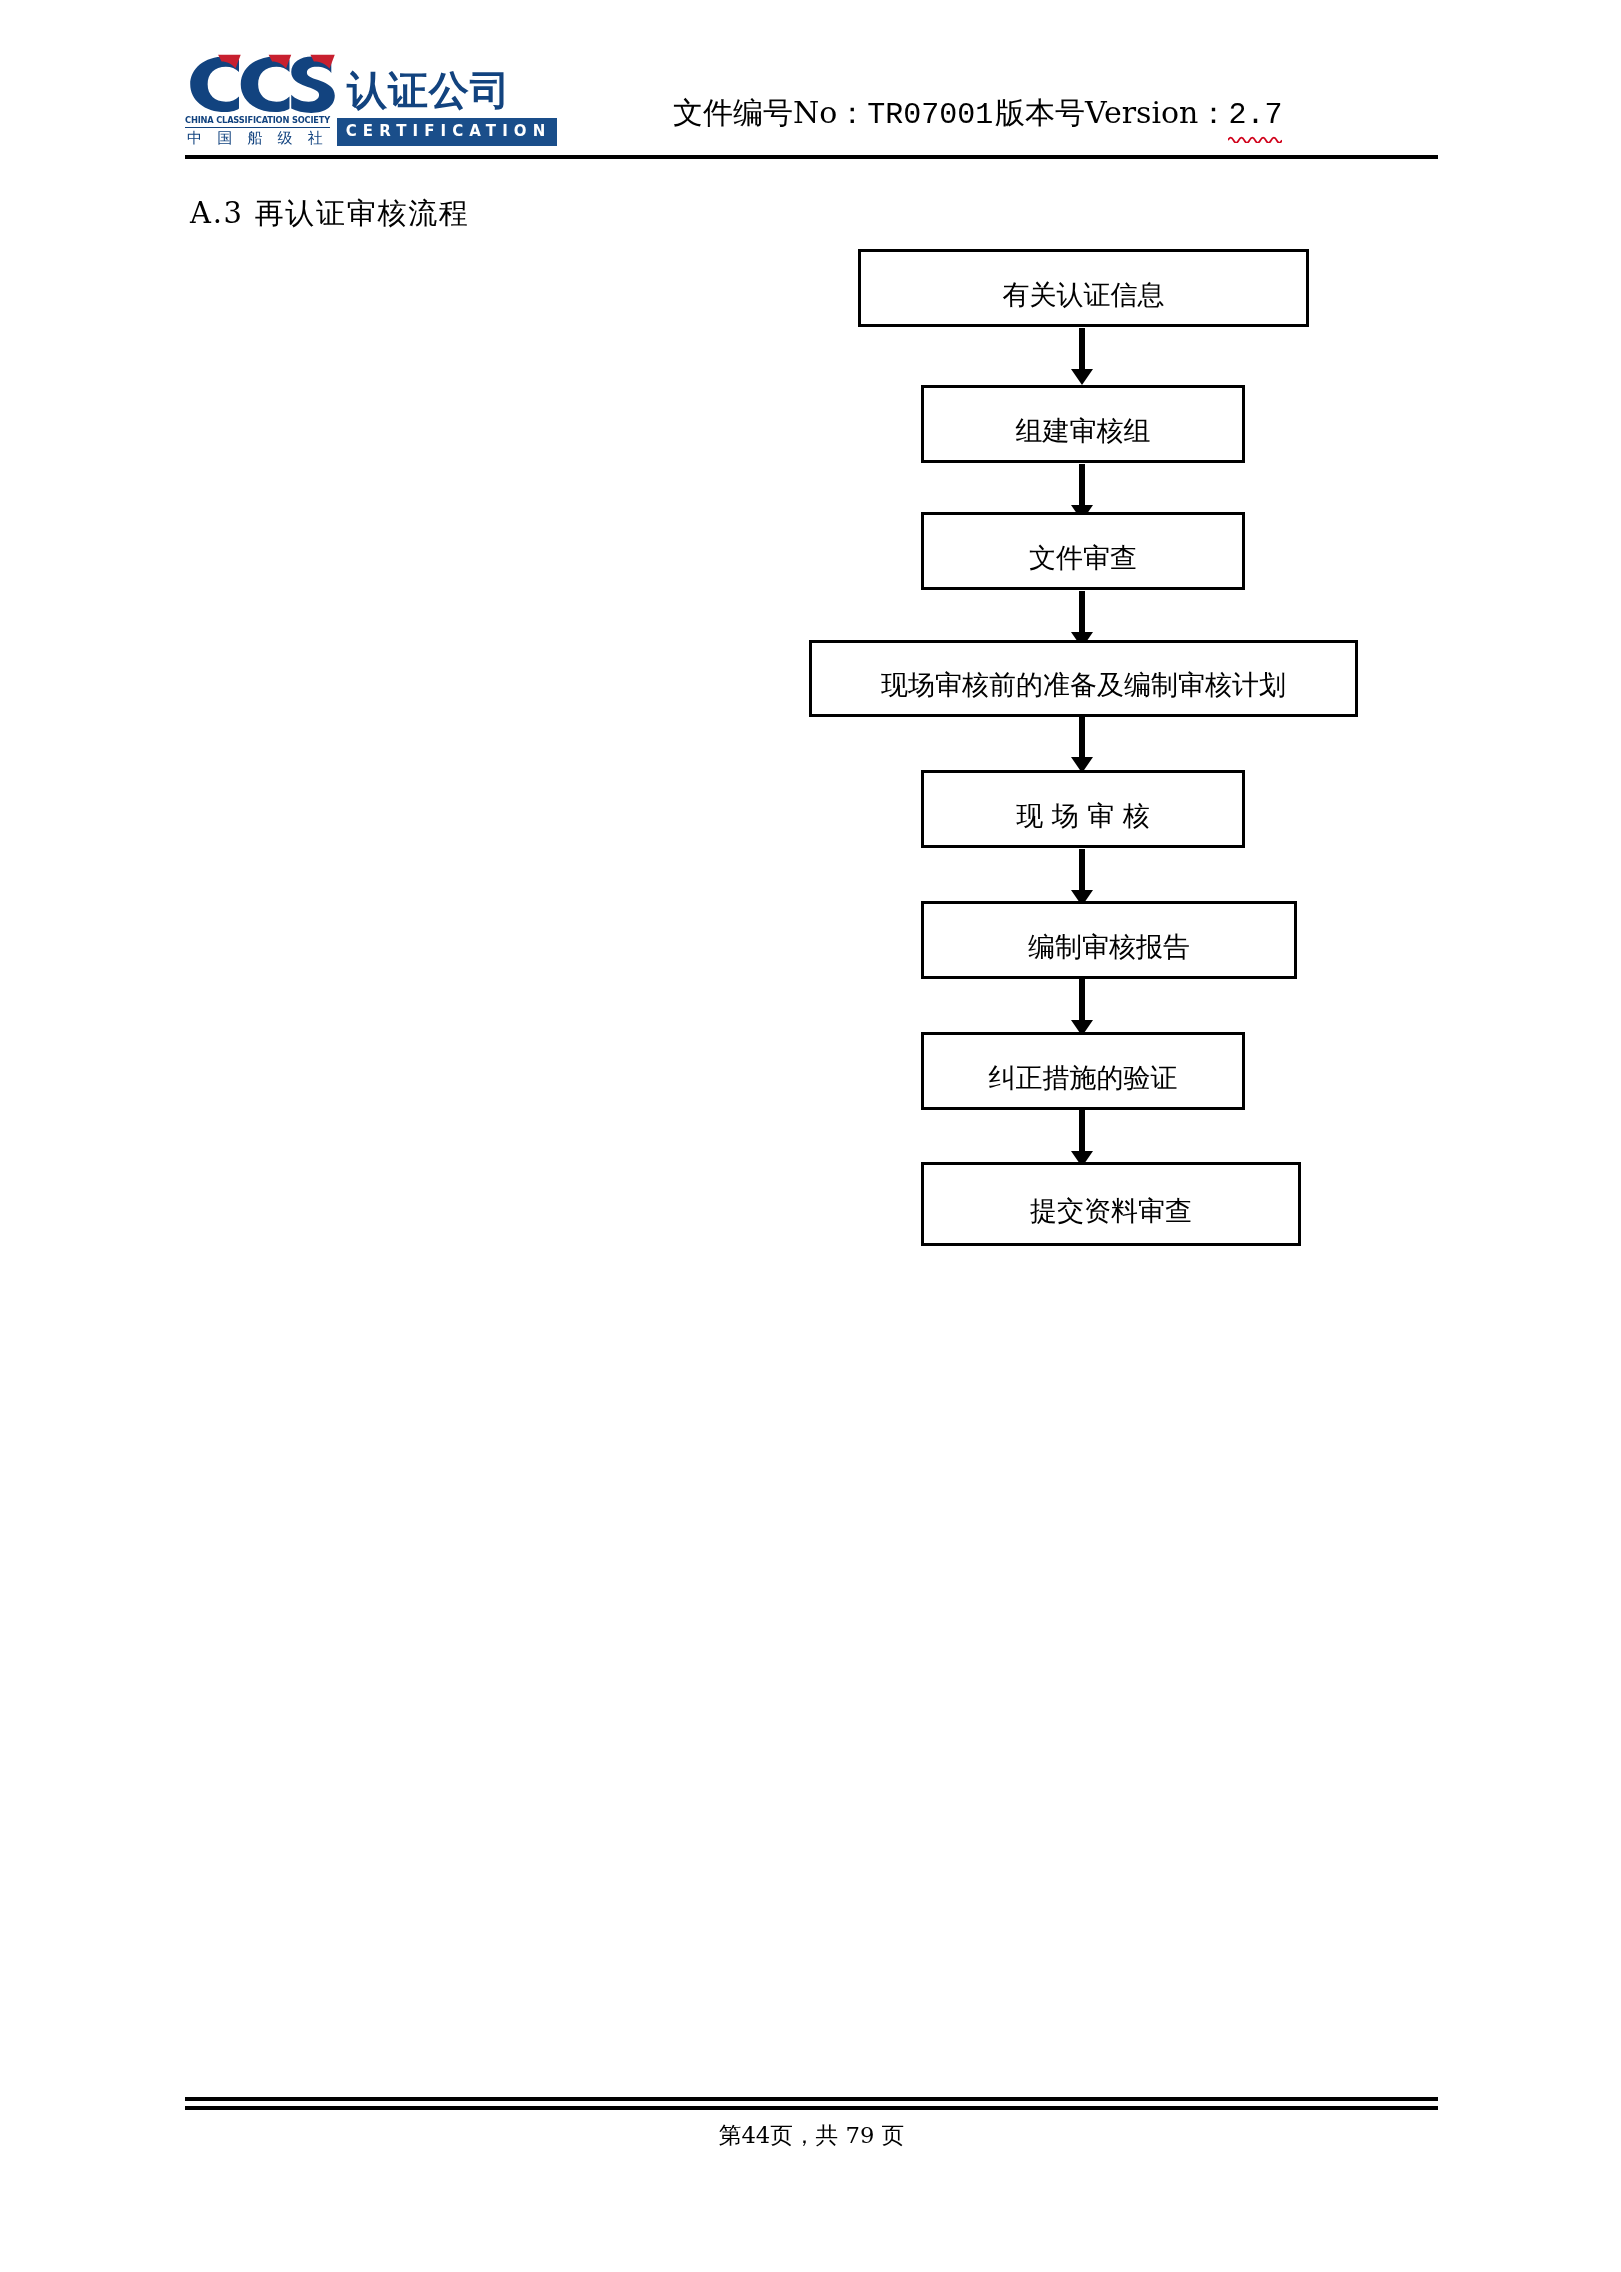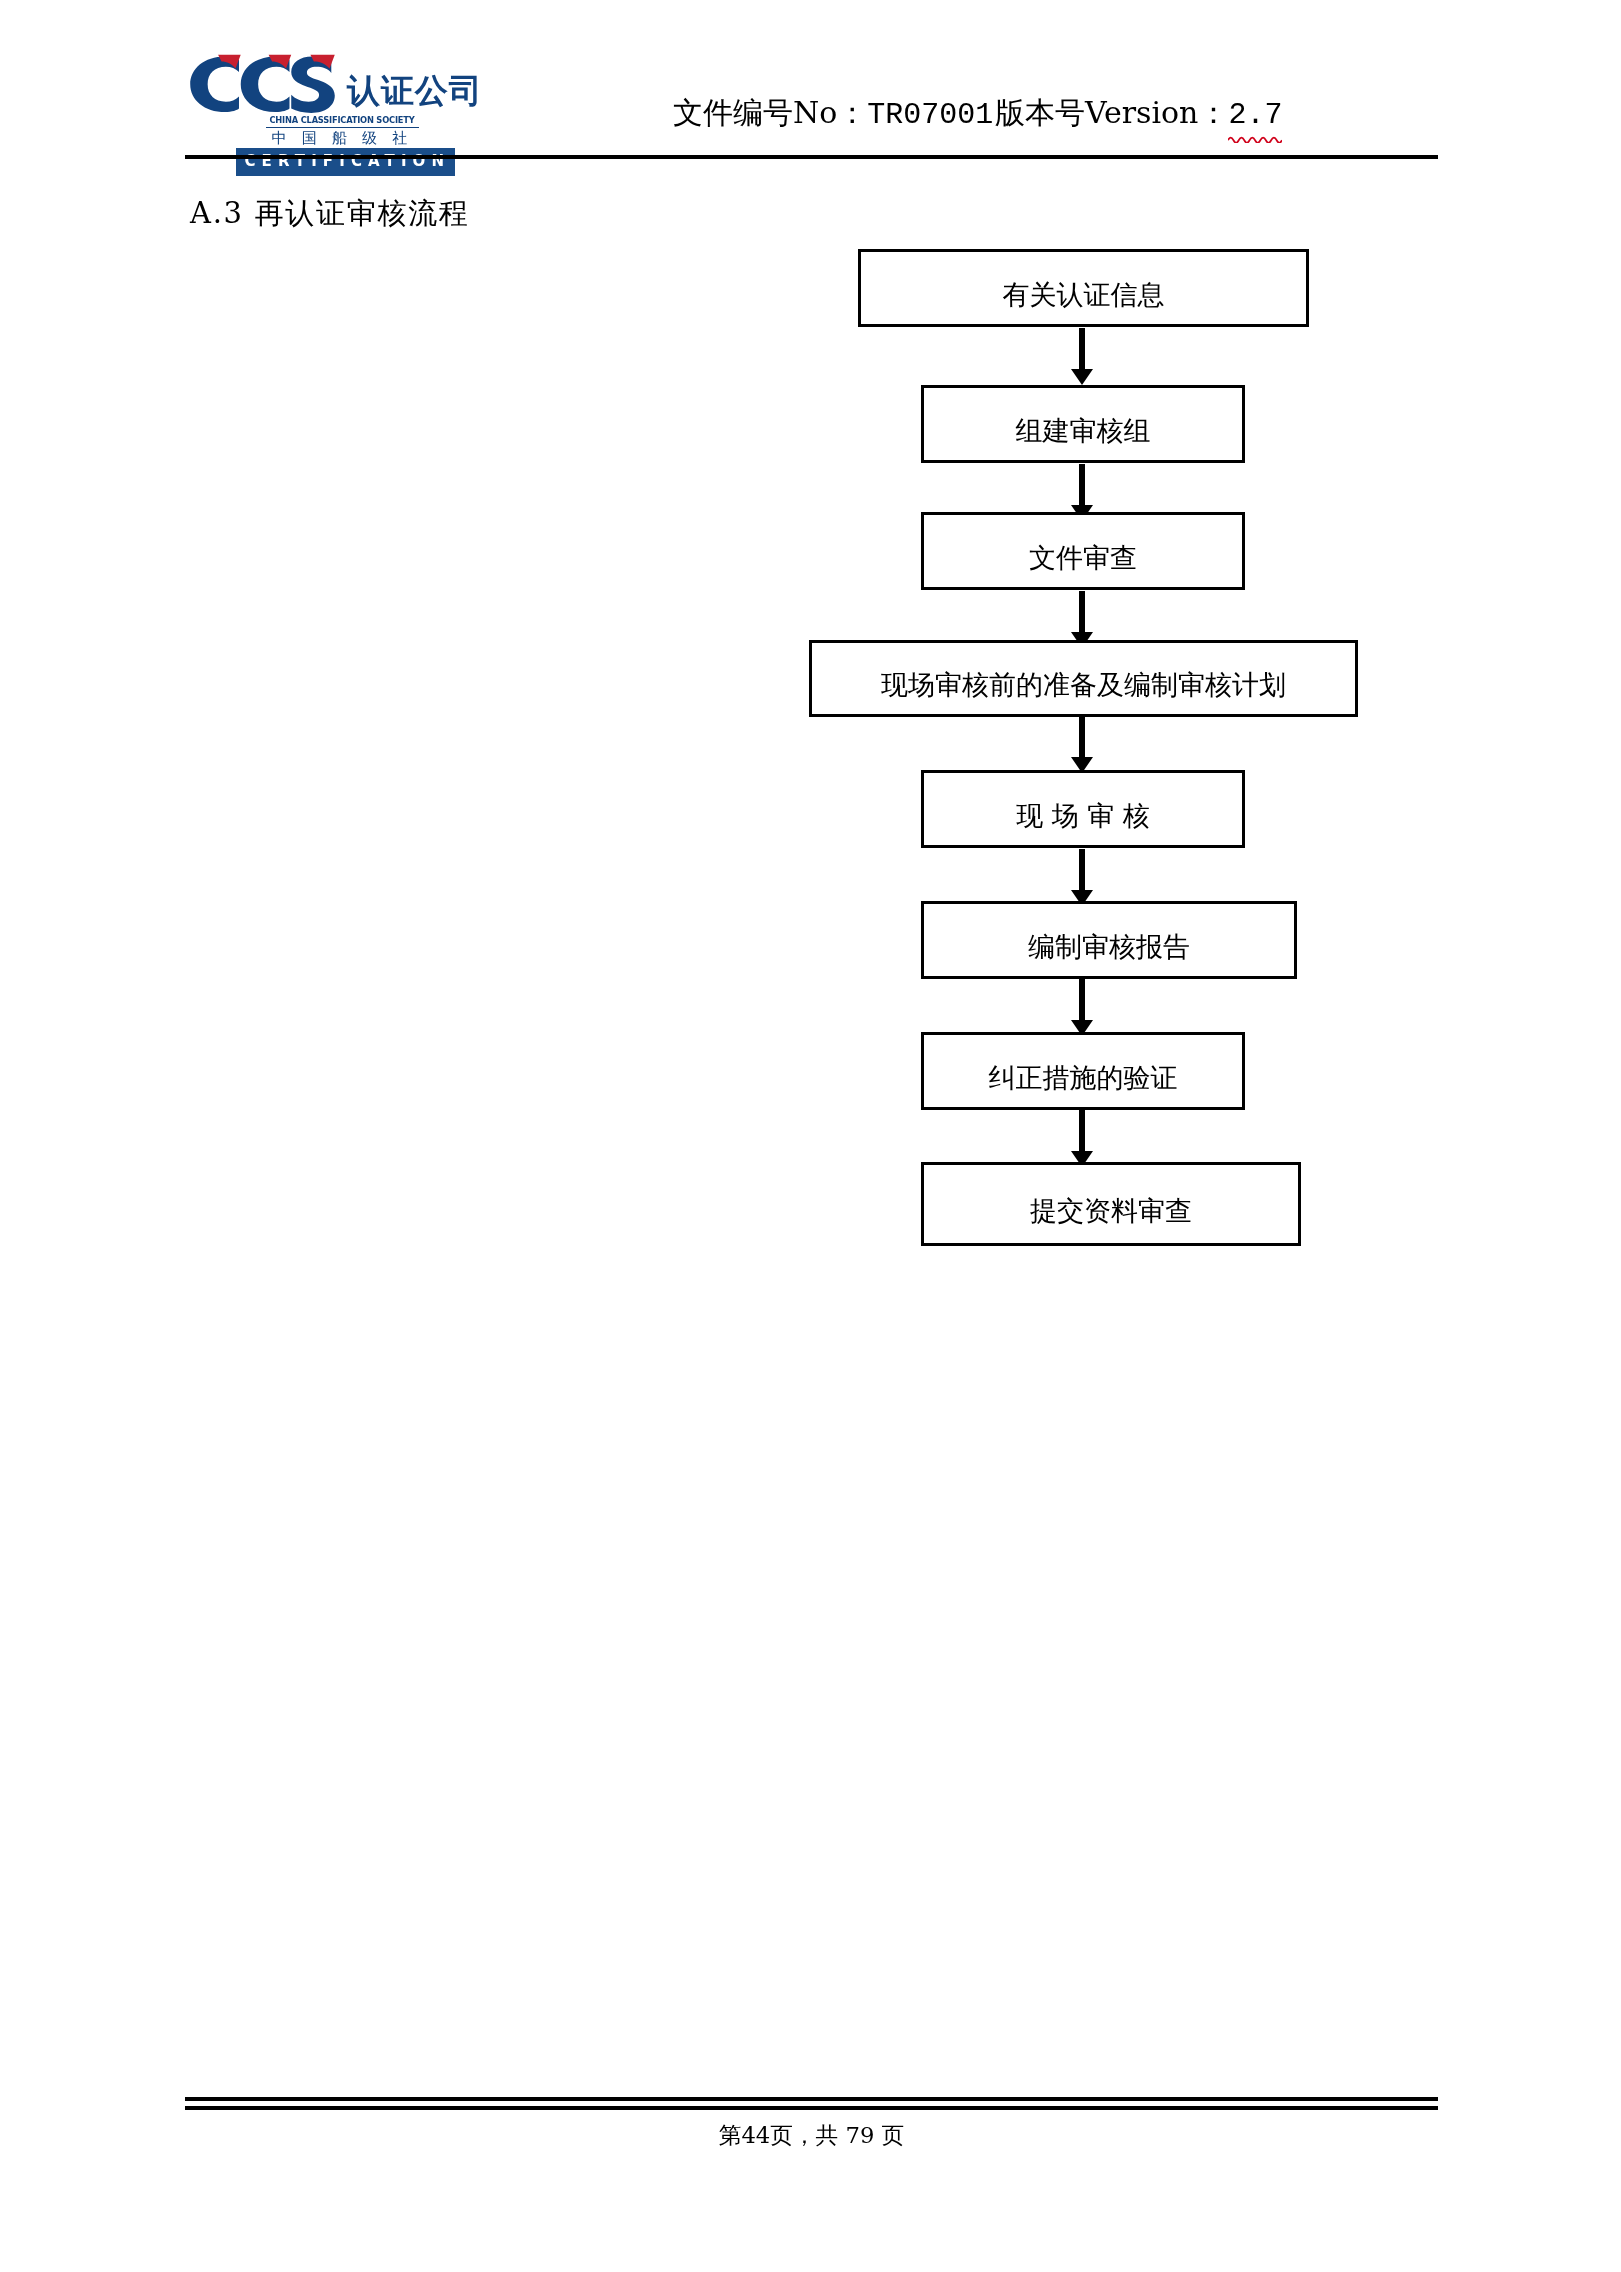--- a/index.html
+++ b/index.html
@@ -45,33 +45,32 @@
   }
   .logo-ccs {
     position: relative;
     width: 155px;
     height: 63px;
   }
   .logo-ccs svg { display: block; }
   .logo-hanzi {
     font-family: "DejaVu Sans", sans-serif;
     font-weight: bold;
-    font-size: 33px;
+    font-size: 40px;
     line-height: 47px;
     color: #12437f;
     letter-spacing: 0.9px;
     margin-left: 7px;
     white-space: nowrap;
     margin-top: 40px;
   }
   .logo-bottom {
     display: flex;
     align-items: center;
     margin-top: 1.7px;
-    flex-direction: column;
   }
   .logo-left-sub {
     width: 153px;
   }
   .logo-eng-small {
     font-family: "DejaVu Sans", sans-serif;
     font-weight: bold;
     font-size: 8.3px;
     line-height: 10.5px;
     letter-spacing: -0.2px;

